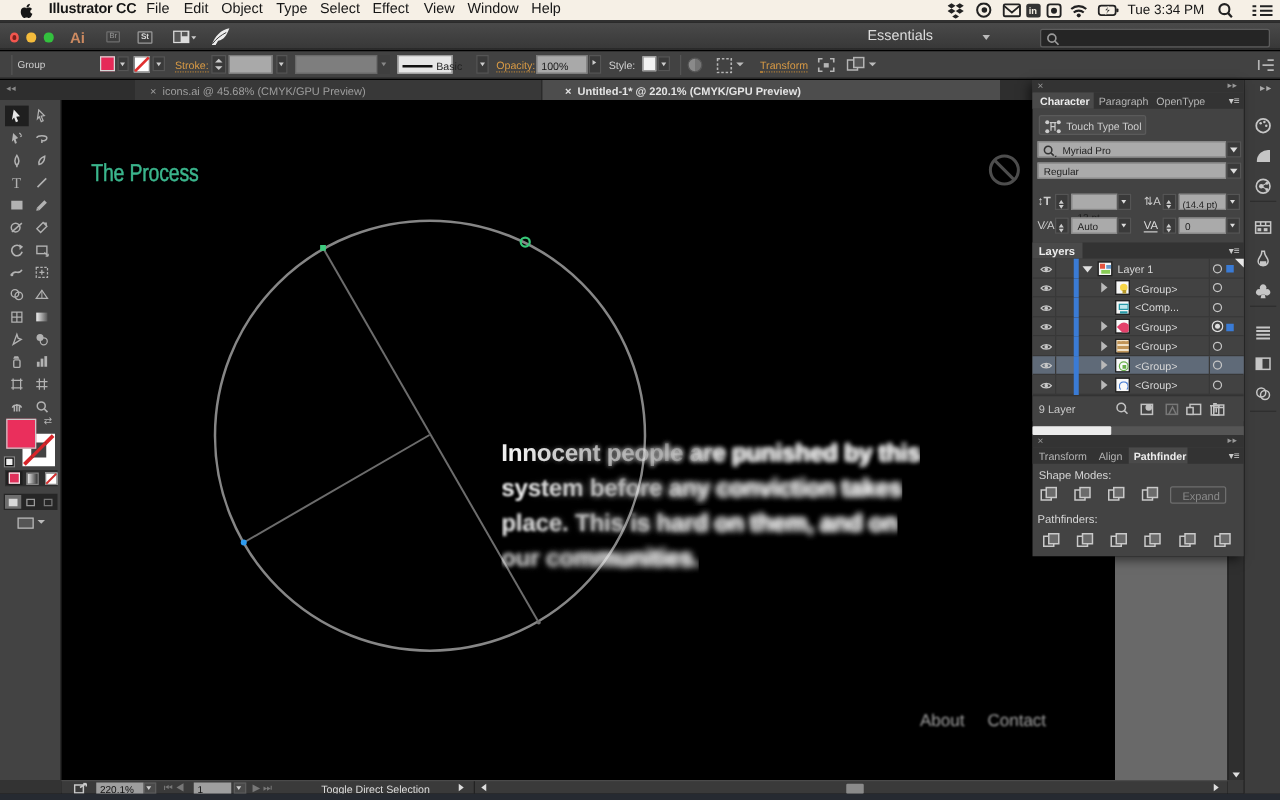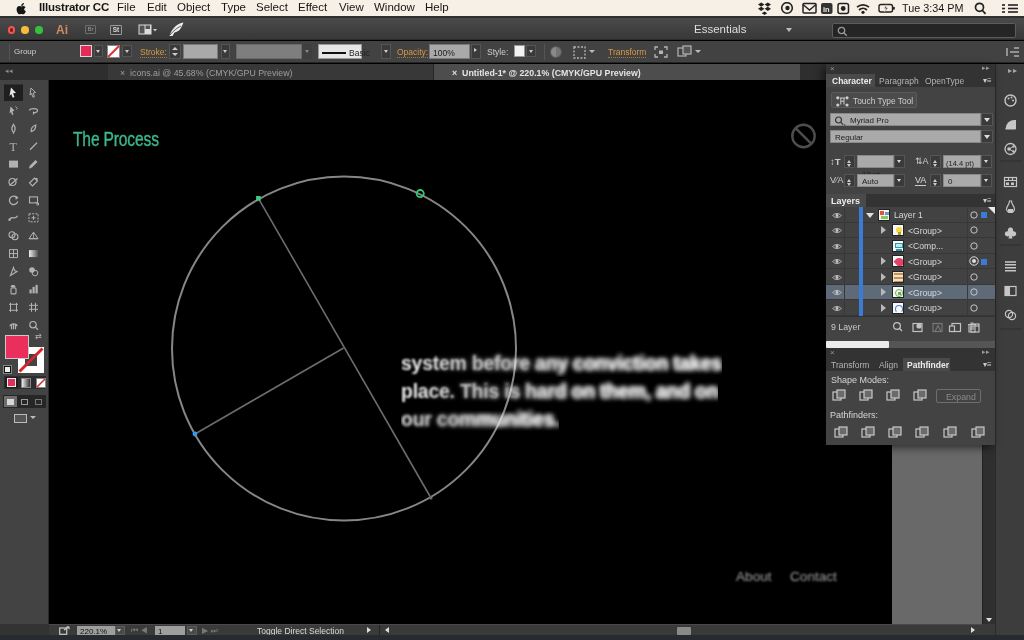--- a/index.html
+++ b/index.html
@@ -26,20 +26,25 @@
     </g>
     <defs>
       <filter id="soft" x="-5%" y="-5%" width="110%" height="110%">
         <feGaussianBlur stdDeviation="0.55"></feGaussianBlur>
       </filter>
     </defs>
   </svg>
   <div class="a tx" id="theprocess" style="left:72.5px;top:48.3px;font-size:19.5px;color:#3bb68d;letter-spacing:-0.2px;-webkit-text-stroke:0.4px #3bb68d;transform:scaleX(0.80);transform-origin:0 0;filter:blur(0.4px);">The Process</div>
 
   <div id="bodytext" class="a" style="left:401px;top:269.3px;width:345px;font-size:19.4px;font-weight:bold;line-height:28px;color:#efefef;letter-spacing:-0.2px;">
+    <div class="bl" style="position: relative; height: 28px;">
+        <span style="position: absolute; left: 0px; top: 0px; white-space: nowrap; filter: blur(0.4px); mask-image: linear-gradient(to right, black 5%, transparent 55%);">Innocent people are punished by this</span>
+        <span style="position: absolute; left: 0px; top: 0px; white-space: nowrap; filter: blur(2px); mask-image: linear-gradient(to right, transparent 5%, black 55%);">Innocent people are punished by this</span>
+        <span style="position: absolute; left: 0px; top: 0px; white-space: nowrap; filter: blur(2px); mask-image: linear-gradient(to right, transparent 5%, black 55%);">Innocent people are punished by this</span>
+      </div>
     <div class="bl" style="position: relative; height: 28px;">
         <span style="position: absolute; left: 0px; top: 0px; white-space: nowrap; filter: blur(0.8px); mask-image: linear-gradient(to right, black 5%, transparent 55%);">system before any conviction takes</span>
         <span style="position: absolute; left: 0px; top: 0px; white-space: nowrap; filter: blur(2.4px); mask-image: linear-gradient(to right, transparent 5%, black 55%);">system before any conviction takes</span>
         <span style="position: absolute; left: 0px; top: 0px; white-space: nowrap; filter: blur(2.4px); mask-image: linear-gradient(to right, transparent 5%, black 55%);">system before any conviction takes</span>
       </div>
     <div class="bl" style="position: relative; height: 28px;">
         <span style="position: absolute; left: 0px; top: 0px; white-space: nowrap; filter: blur(1.1px); mask-image: linear-gradient(to right, black 5%, transparent 55%);">place. This is hard on them, and on</span>
         <span style="position: absolute; left: 0px; top: 0px; white-space: nowrap; filter: blur(2.7px); mask-image: linear-gradient(to right, transparent 5%, black 55%);">place. This is hard on them, and on</span>
         <span style="position: absolute; left: 0px; top: 0px; white-space: nowrap; filter: blur(2.7px); mask-image: linear-gradient(to right, transparent 5%, black 55%);">place. This is hard on them, and on</span>
       </div>

